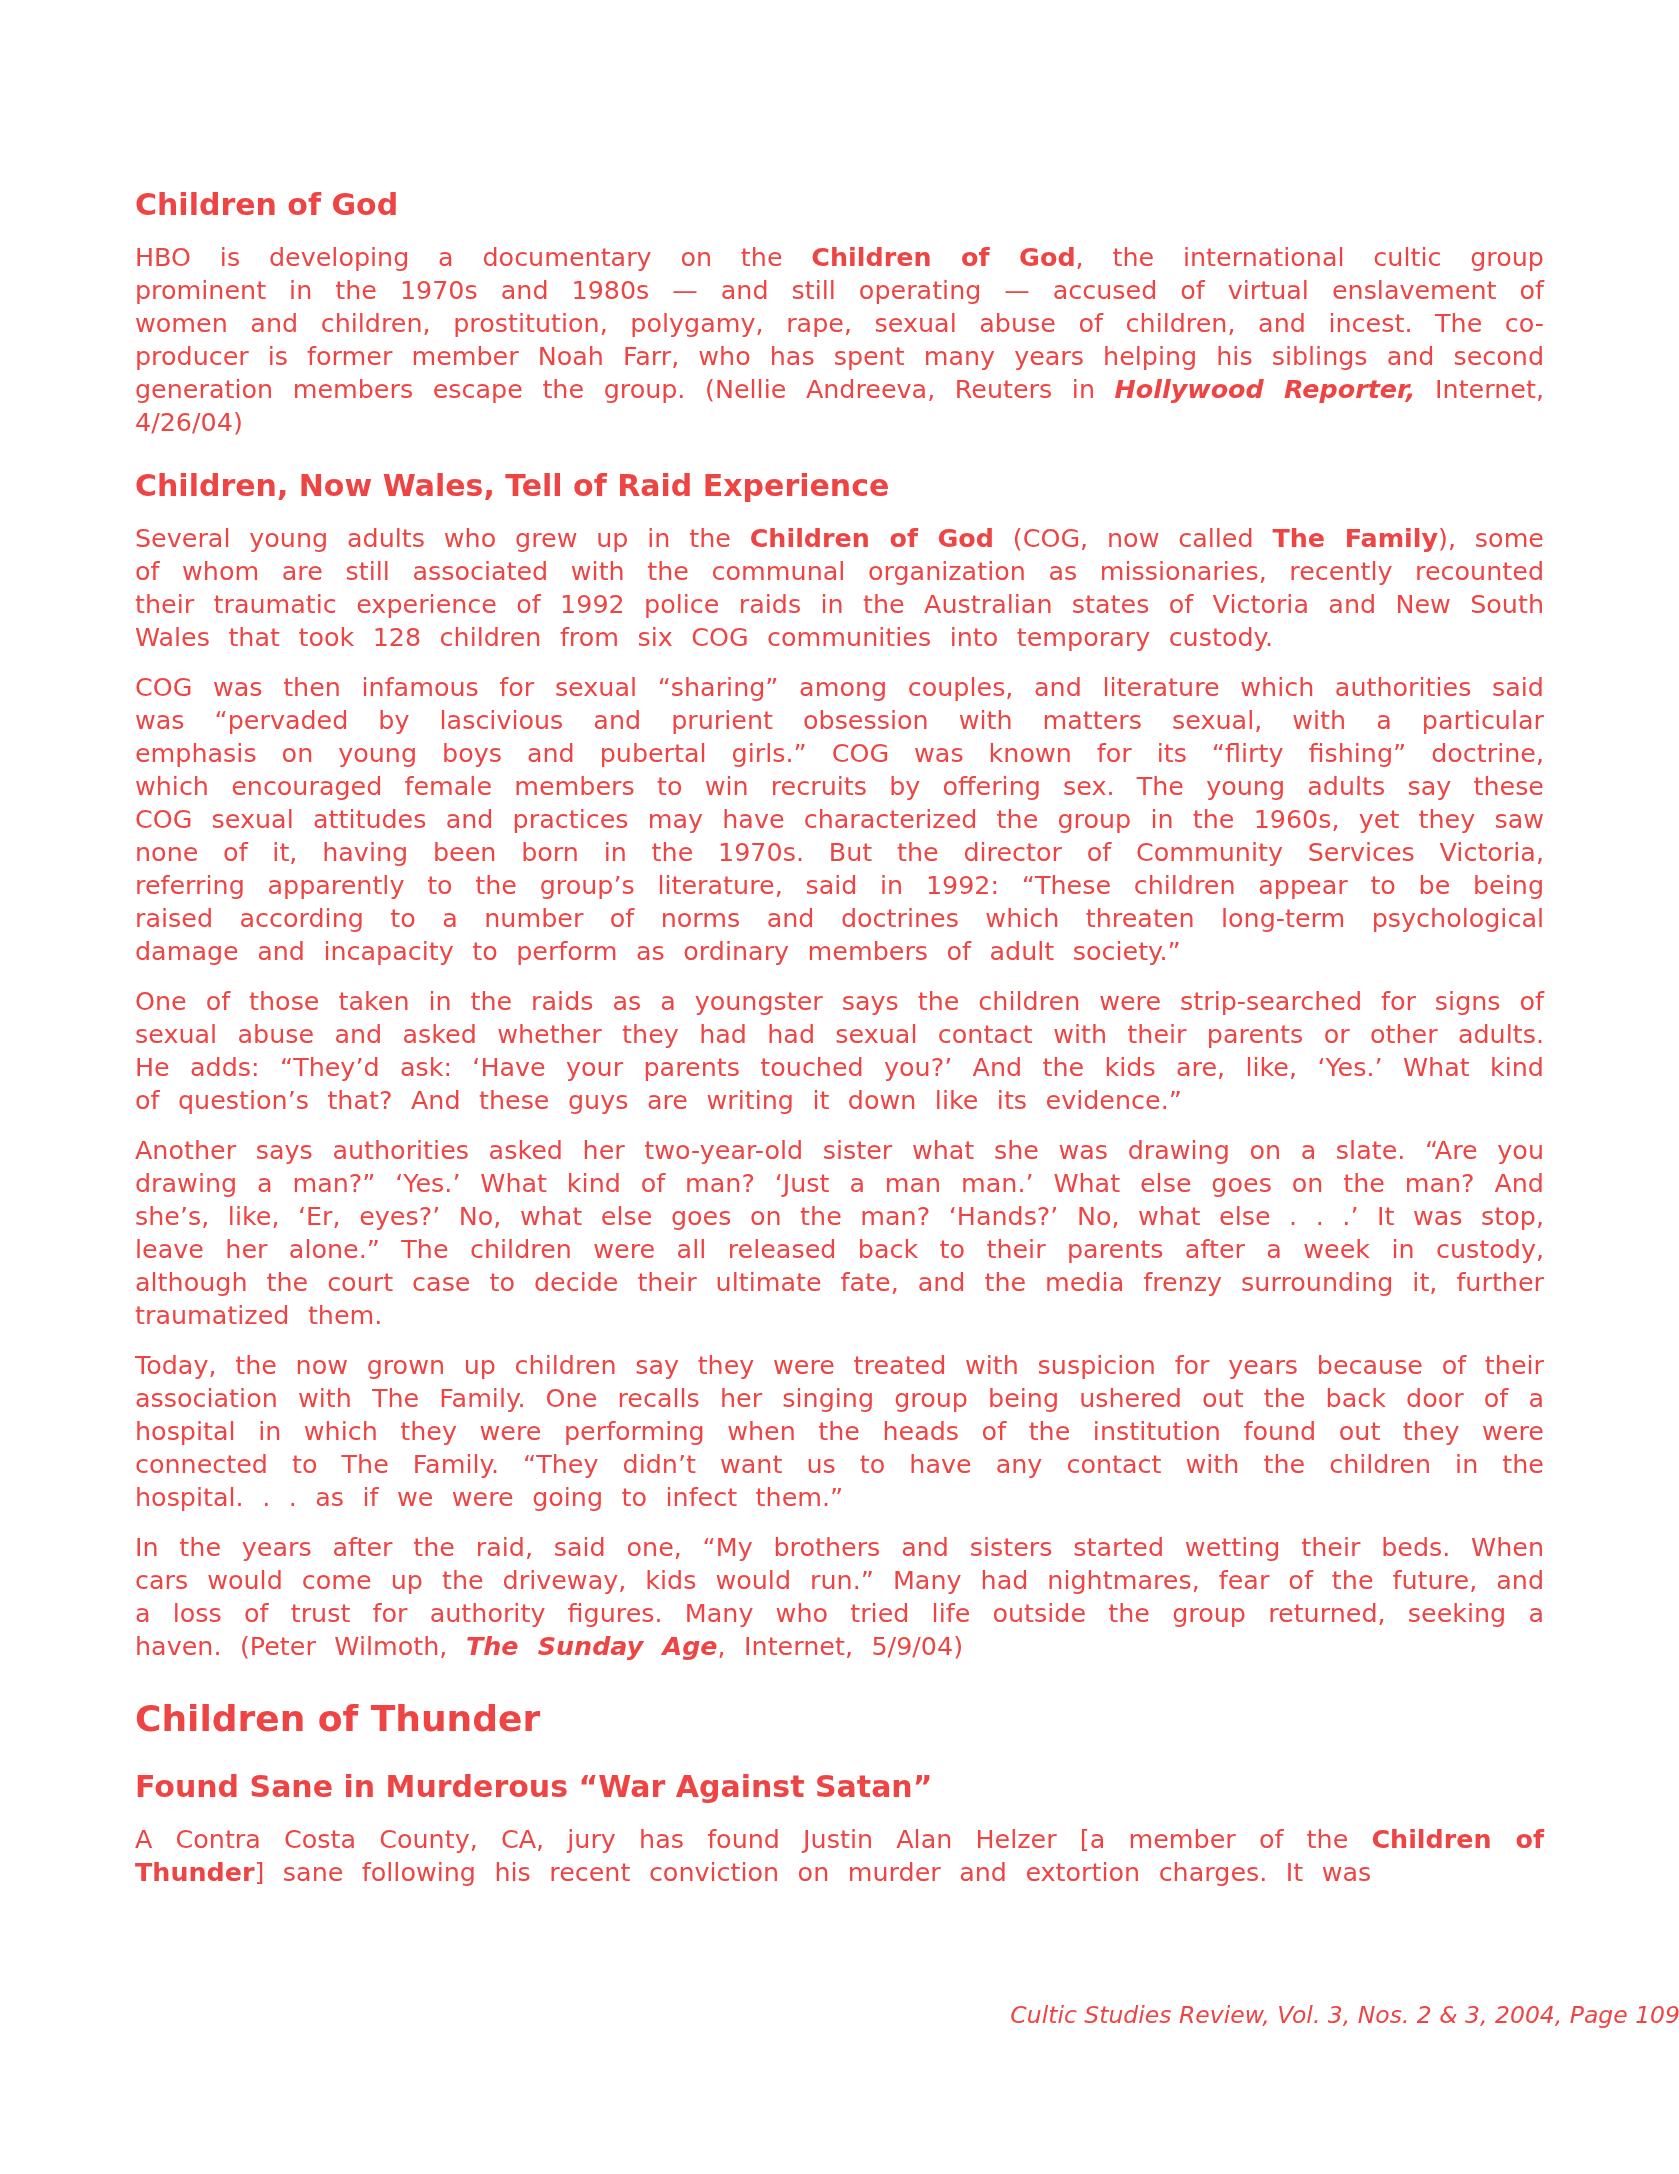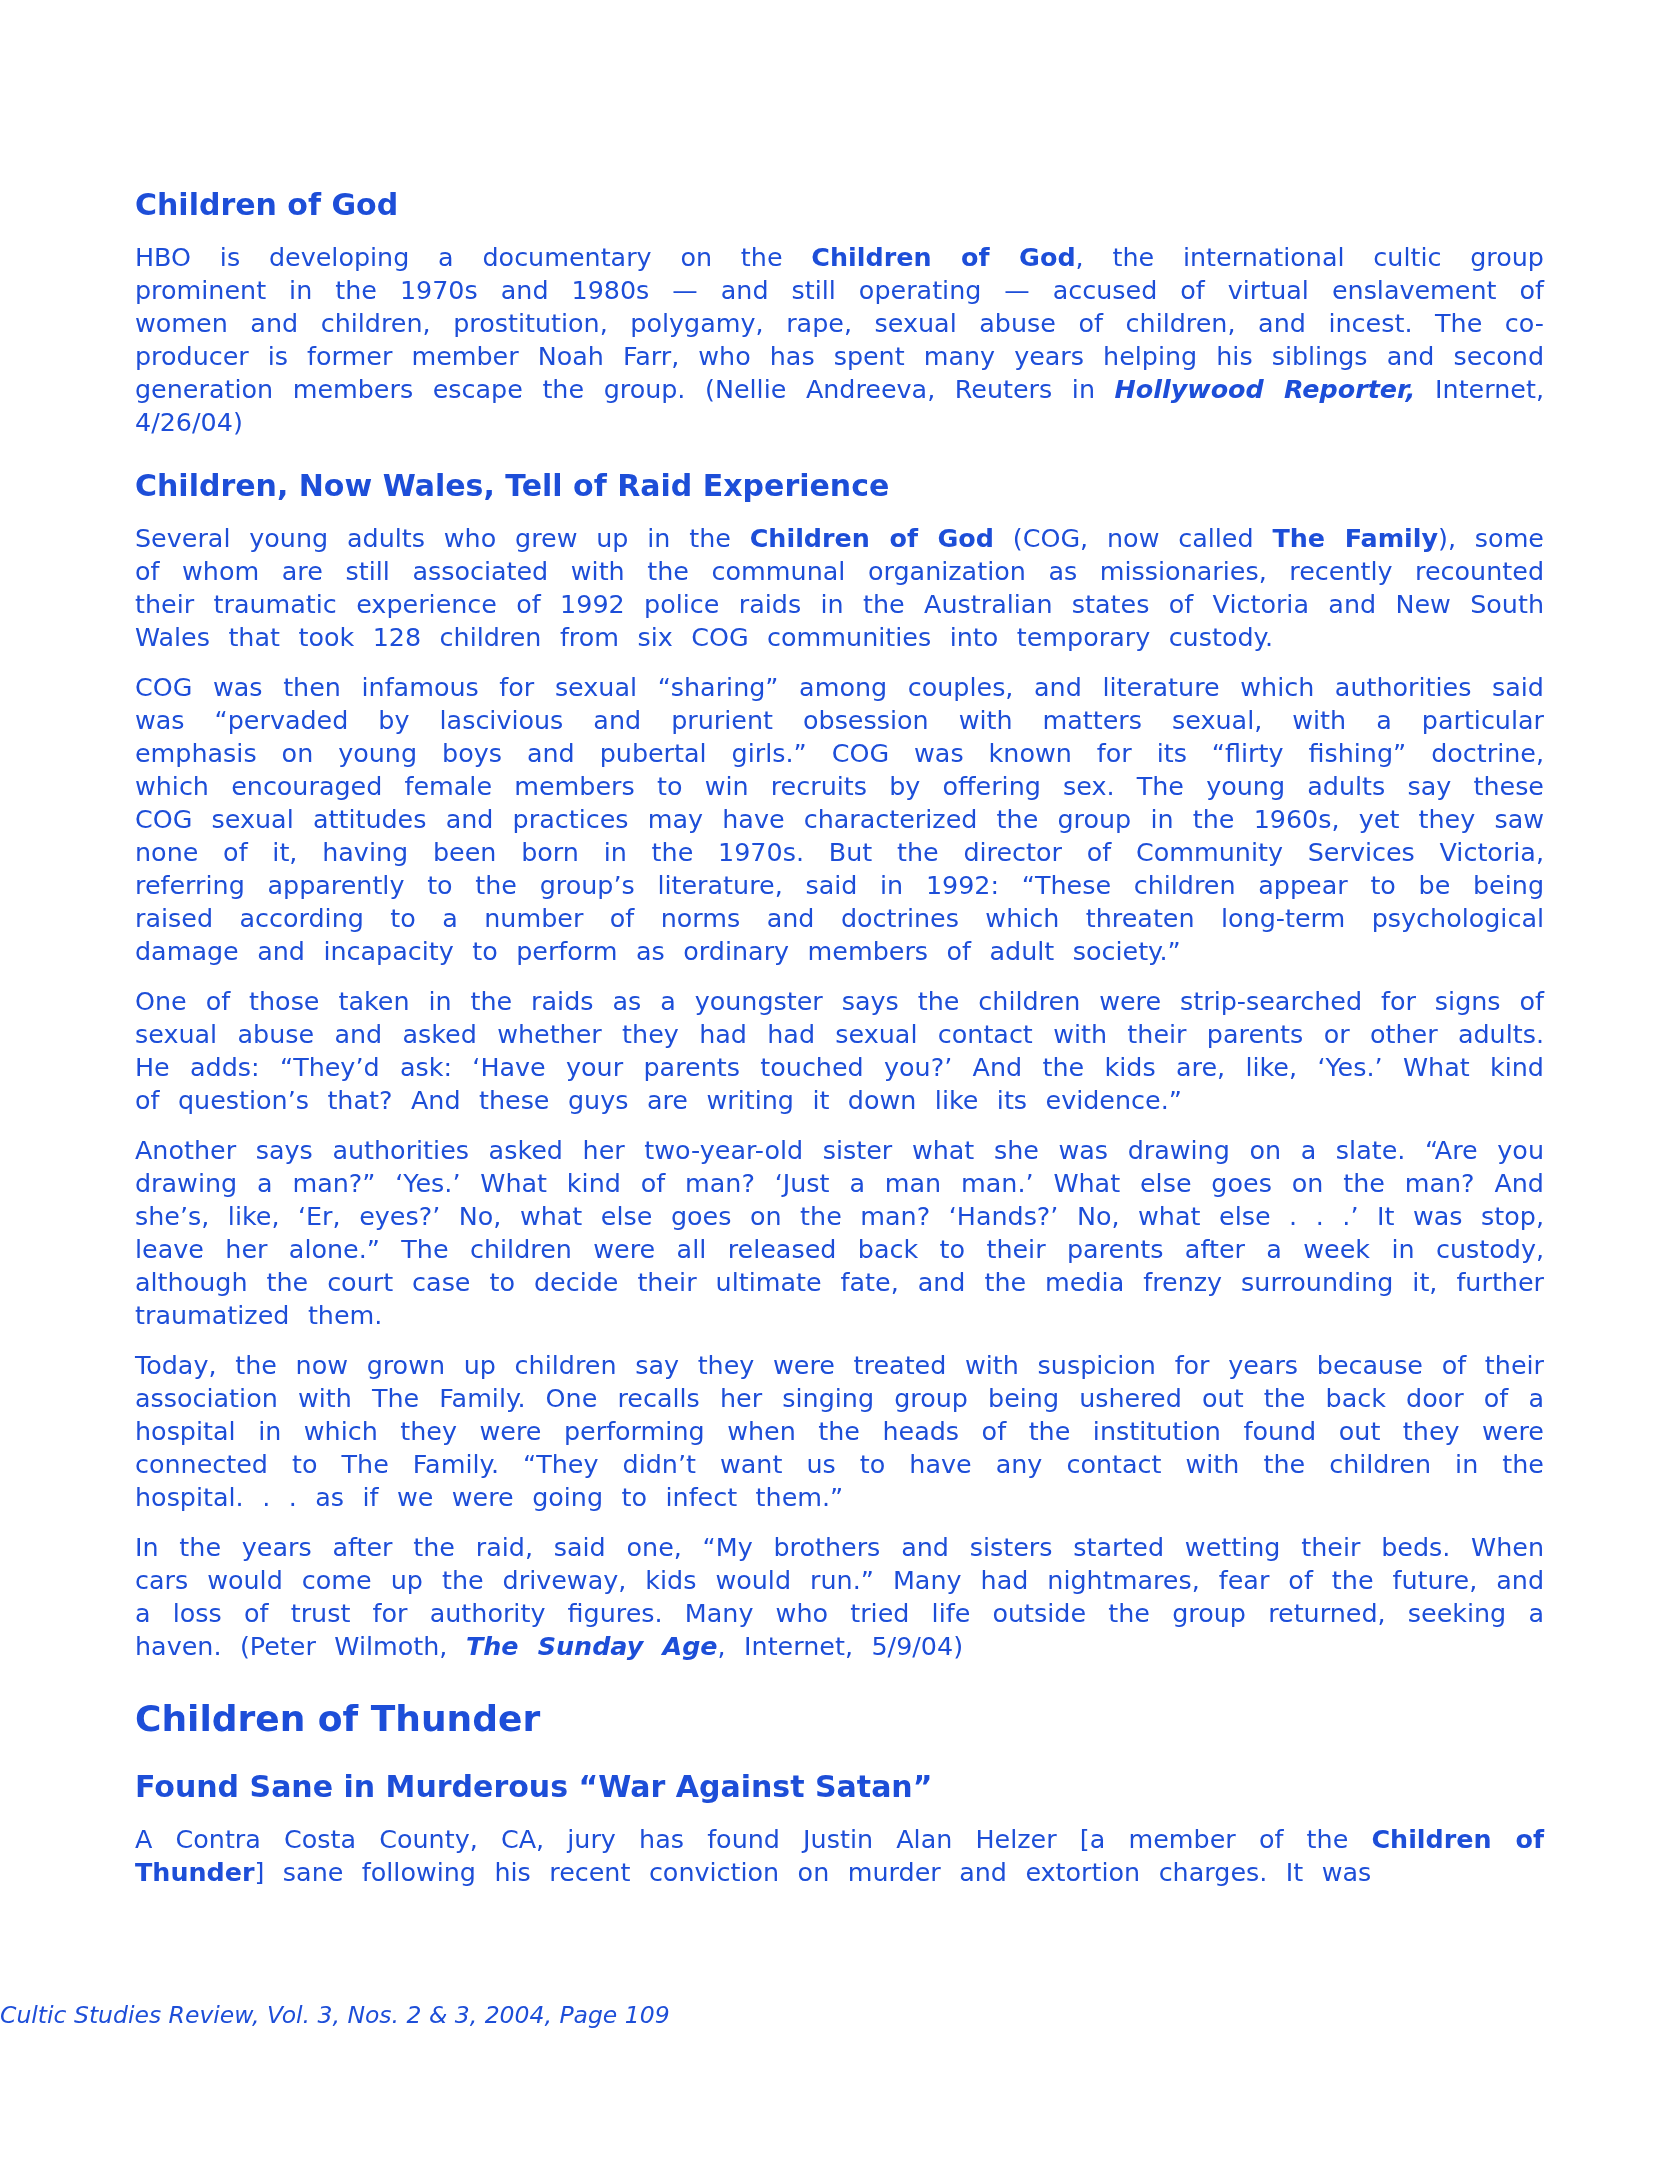--- a/index.html
+++ b/index.html
@@ -6,21 +6,21 @@
     margin: 0;
     padding: 0;
     background: #e8e8e8;
   }
   .page {
     position: relative;
     width: 1680px;
     height: 2174px;
     margin: 0 auto;
     background: #ffffff;
-    color: #1d4ed8;
+    color: #ef4444;
     font-family: "DejaVu Sans", sans-serif;
     overflow: hidden;
   }
   .content {
     position: absolute;
     left: 135px;
     right: 136px;
     top: 186px;
   }
   .content p {
@@ -45,23 +45,23 @@
     text-align: left;
   }
   .first-block {
     margin-top: 0;
   }
   .b { font-weight: bold; }
   .i { font-style: italic; font-weight: bold; }
   .page-footer {
     position: absolute;
     left: 0;
-    right: 13px;
+    right: 0;
     top: 2000px;
-    text-align: left;
+    text-align: right;
     font-size: 23.5px;
     line-height: 30px;
     font-style: italic;
   }
 </style>
 </head>
 <body>
 
 <div class="page">
   <main class="content">

